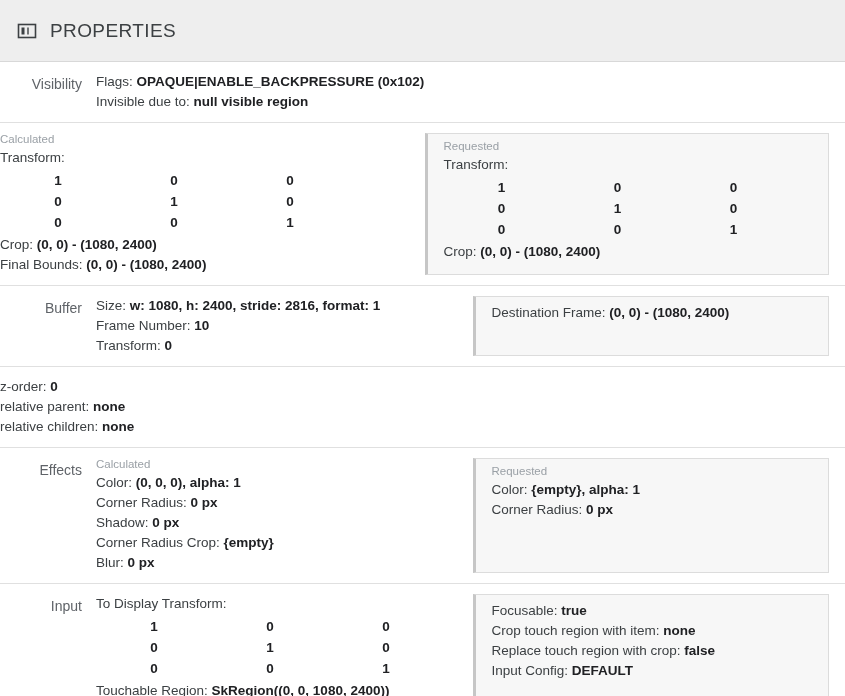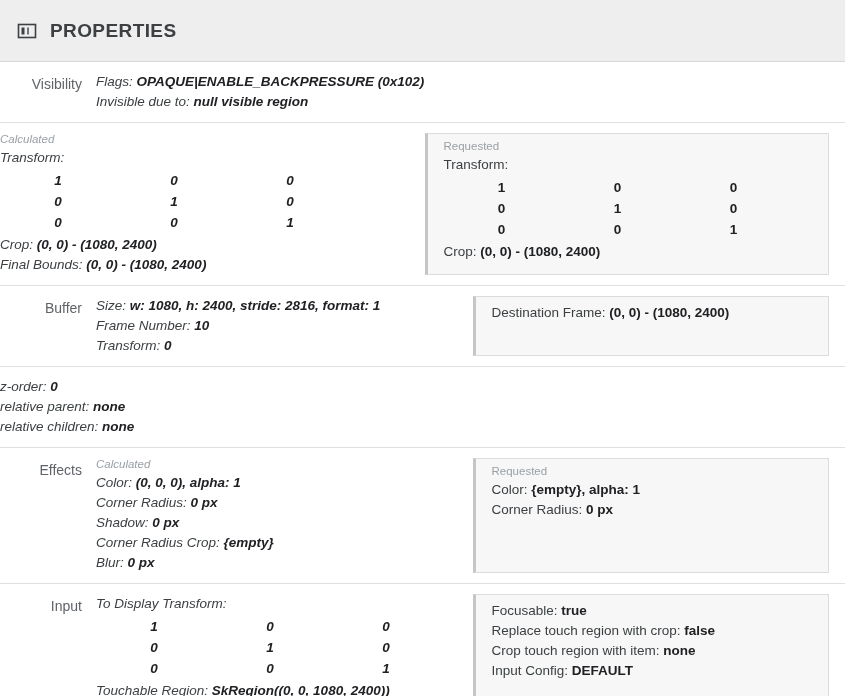--- a/index.html
+++ b/index.html
@@ -26,21 +26,21 @@
     padding: 0 16px;
   }
   .header-icon {
     width: 22px; height: 22px;
     margin-right: 12px;
     display: flex; align-items: center; justify-content: center;
     color: #3c4043;
   }
   .header-title {
     font-size: 19px;
-    font-weight: bold;
+    font-weight: normal;
     letter-spacing: 0.4px;
     color: #3c4043;
   }
 
   
   .section {
     display: flex;
     border-bottom: 1px solid #e0e0e0;
     padding: 10px 0 10px 0;
   }
@@ -57,21 +57,21 @@
   }
   .section-body {
     flex: 1;
     display: flex;
     padding-right: 16px;
   }
   .col {
     flex: 1 1 0;
     min-width: 0;
   }
-  .col-left { padding-left: 2px; font-style: italic; }
+  .col-left { padding-left: 2px; }
   .col-right { margin-left: 10px; }
 
   .panel {
     border: 1px solid #dcdcdc;
     border-left: 3px solid #c6c6c6;
     background: #f7f7f7;
     padding: 6px 10px 8px 16px;
     height: 100%;
   }
   .panel-plain {
@@ -320,28 +320,28 @@
           <span class="v">SkRegion((0, 0, 1080, 2400))</span>
         </div>
       </div>
       <div class="col col-right">
         <div class="panel">
           <div class="line">
             <span class="k">Focusable: </span>
             <span class="v">true</span>
           </div>
           <div class="line">
+            <span class="k">Crop touch region with item: </span>
+            <span class="v">none</span>
+          </div>
+          <div class="line">
             <span class="k">Replace touch region with crop: </span>
             <span class="v">false</span>
           </div>
           <div class="line">
-            <span class="k">Crop touch region with item: </span>
-            <span class="v">none</span>
-          </div>
-          <div class="line">
             <span class="k">Input Config: </span>
             <span class="v">DEFAULT</span>
           </div>
         </div>
       </div>
     </div>
   </div>
 
 </div>
 

